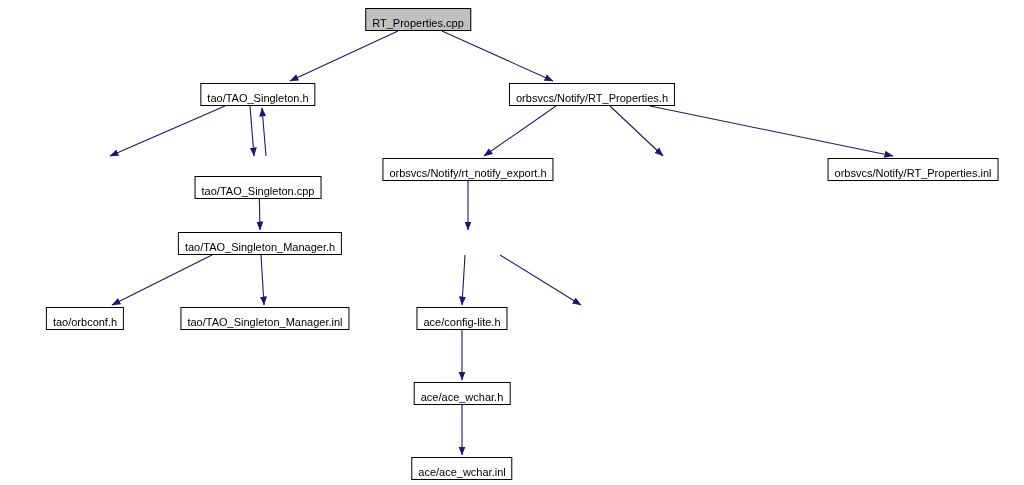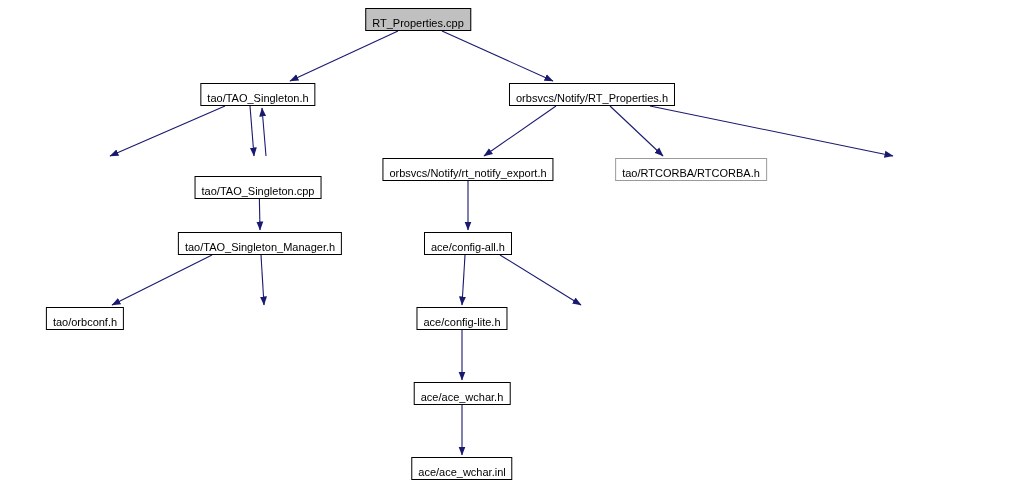--- a/index.html
+++ b/index.html
@@ -74,29 +74,29 @@
 
   <div class="node" style="left:258px; top:83px;">tao/TAO_Singleton.h</div>
 
   <div class="node" style="left:581px; top:83px;margin-left:11px;">orbsvcs/Notify/RT_Properties.h</div>
 
 
   <div class="node" style="left:258px; top:156px;margin-top:20px;">tao/TAO_Singleton.cpp</div>
 
   <div class="node" style="left:468px; top:158px;">orbsvcs/Notify/rt_notify_export.h</div>
 
-  <div class="node external" style="left:691px; top:158px;">tao/RTCORBA/RTCORBA.h</div>
 
+  <div class="node" style="left:913px; top:158px;">orbsvcs/Notify/RT_Properties.inl</div>
 
   <div class="node" style="left:260px; top:232px;">tao/TAO_Singleton_Manager.h</div>
 
-  <div class="node" style="left:468px; top:232px;">ace/config-all.h</div>
 
   <div class="node" style="left:85px; top:307px;">tao/orbconf.h</div>
 
+  <div class="node" style="left:265px; top:307px;">tao/TAO_Singleton_Manager.inl</div>
 
   <div class="node" style="left:462px; top:307px;text-align:right;">ace/config-lite.h</div>
 
 
   <div class="node" style="left:462px; top:382px;text-align:right;">ace/ace_wchar.h</div>
 
   <div class="node" style="left:462px; top:457px;">ace/ace_wchar.inl</div>
 
 </div>
 

